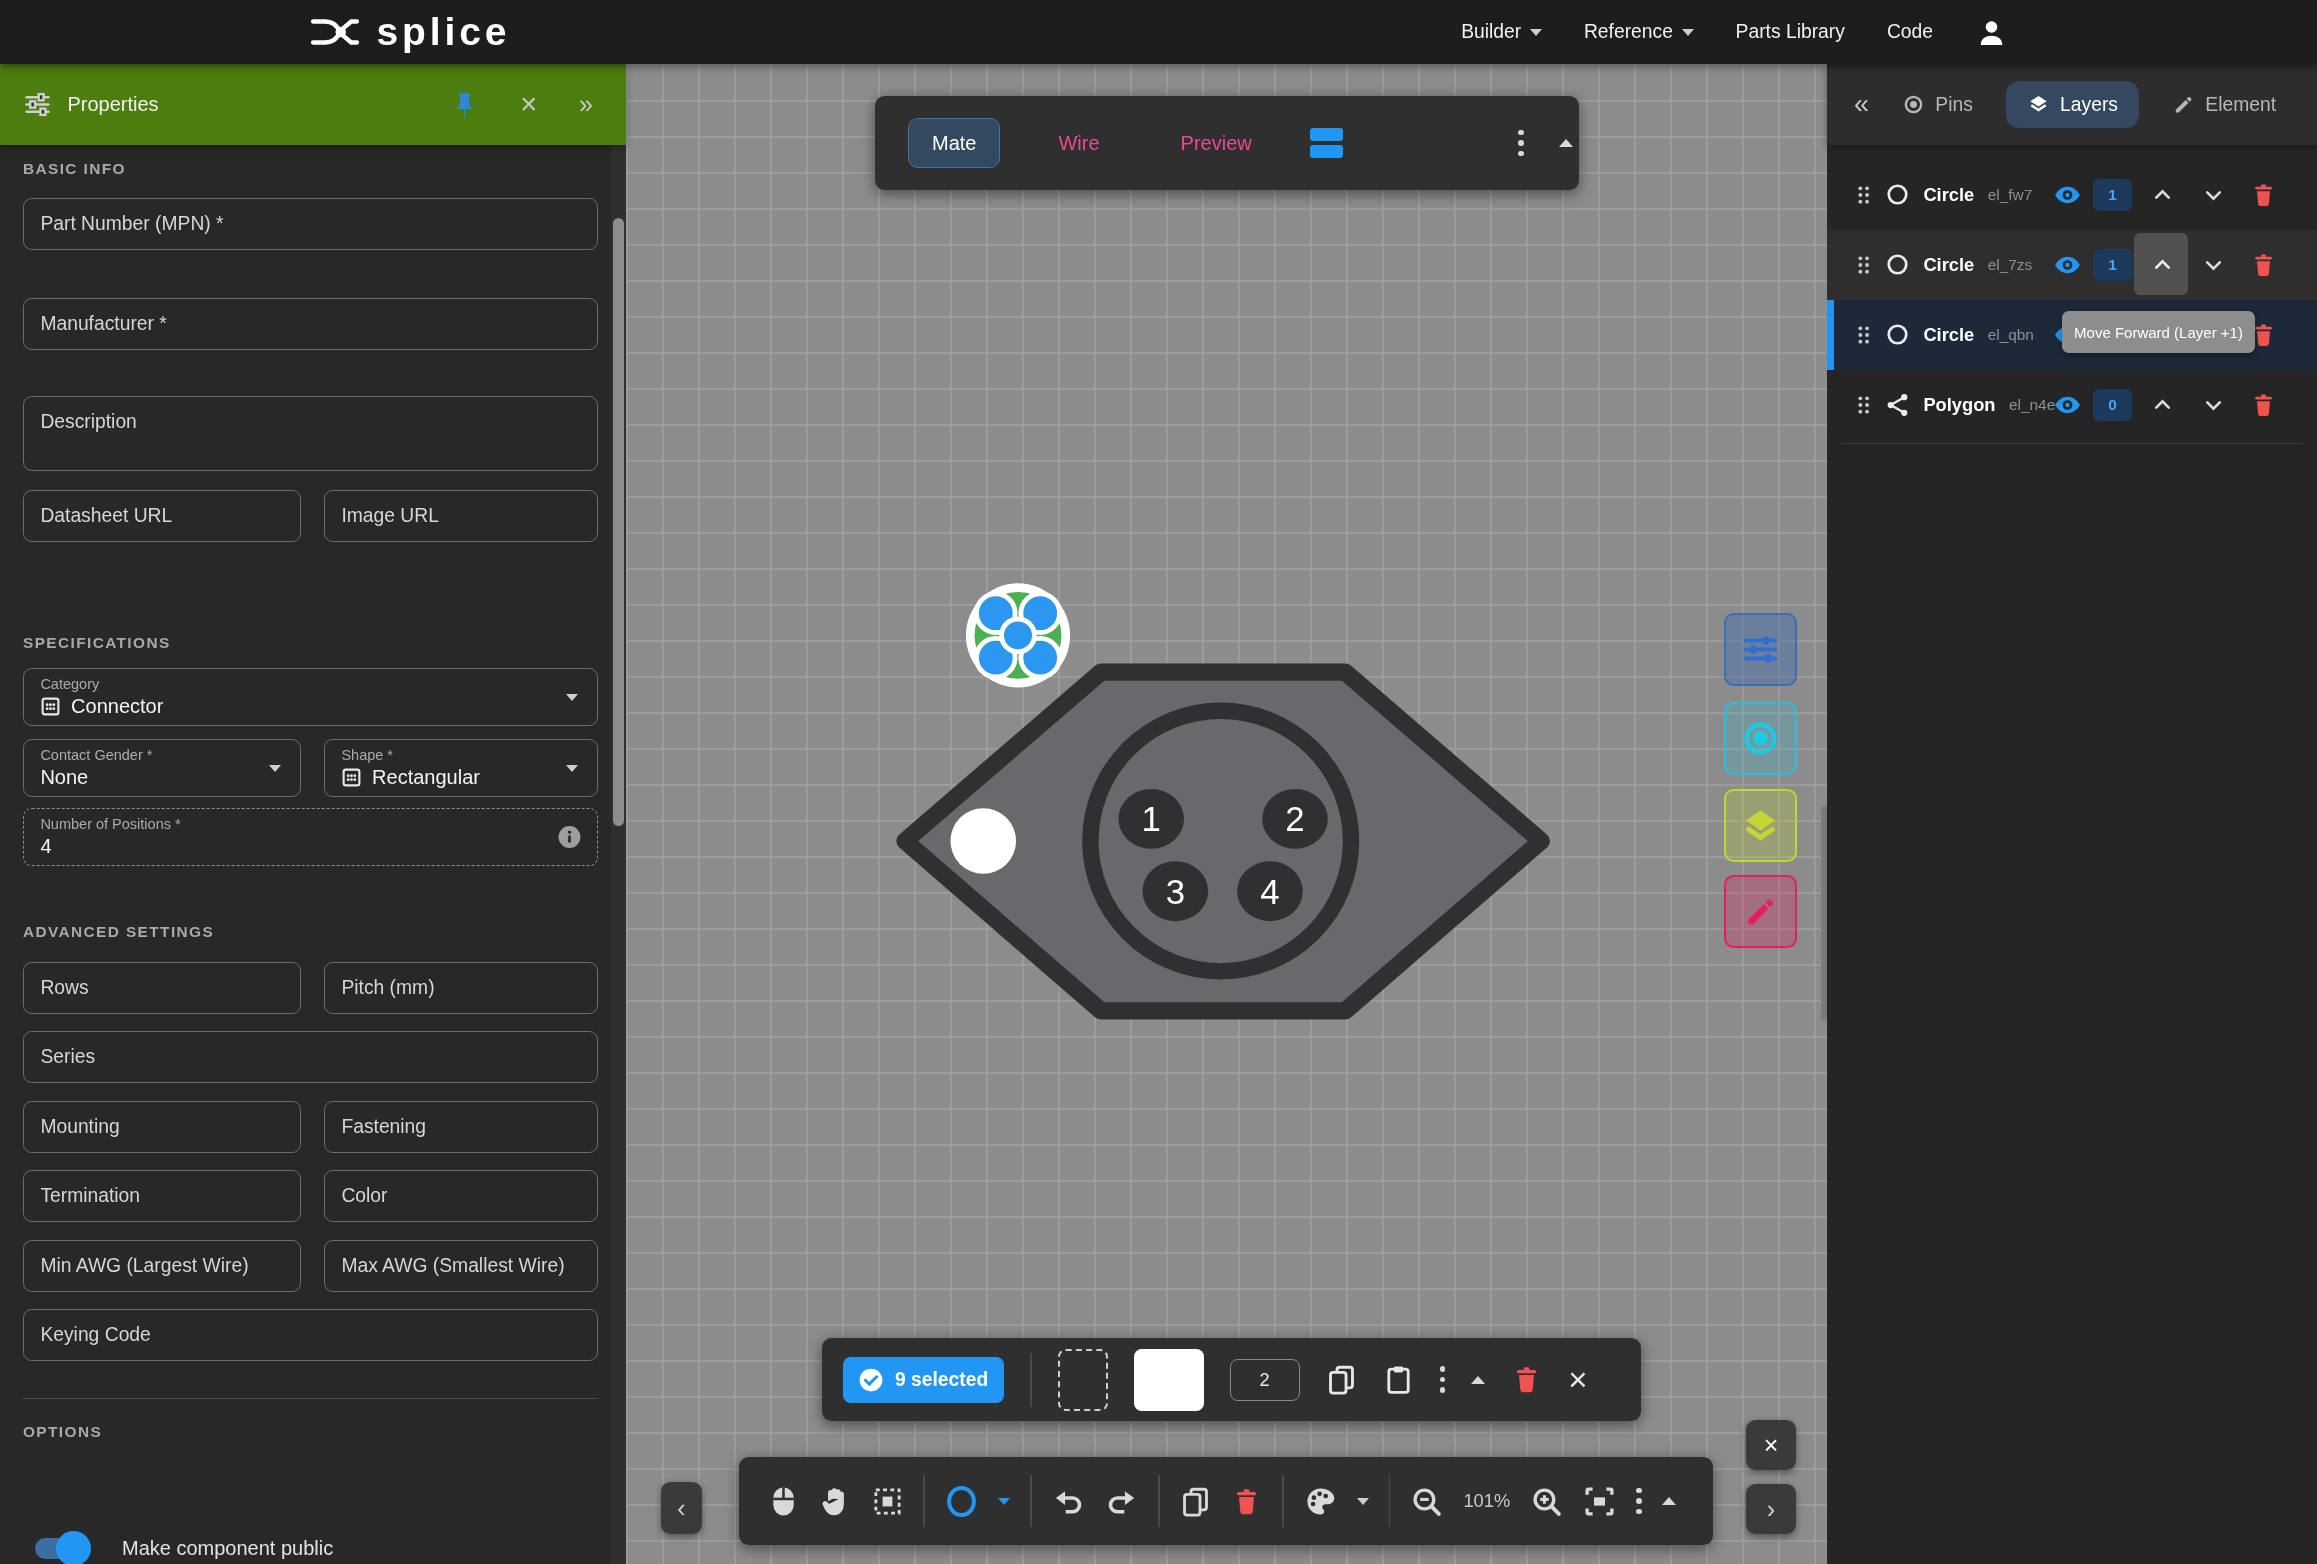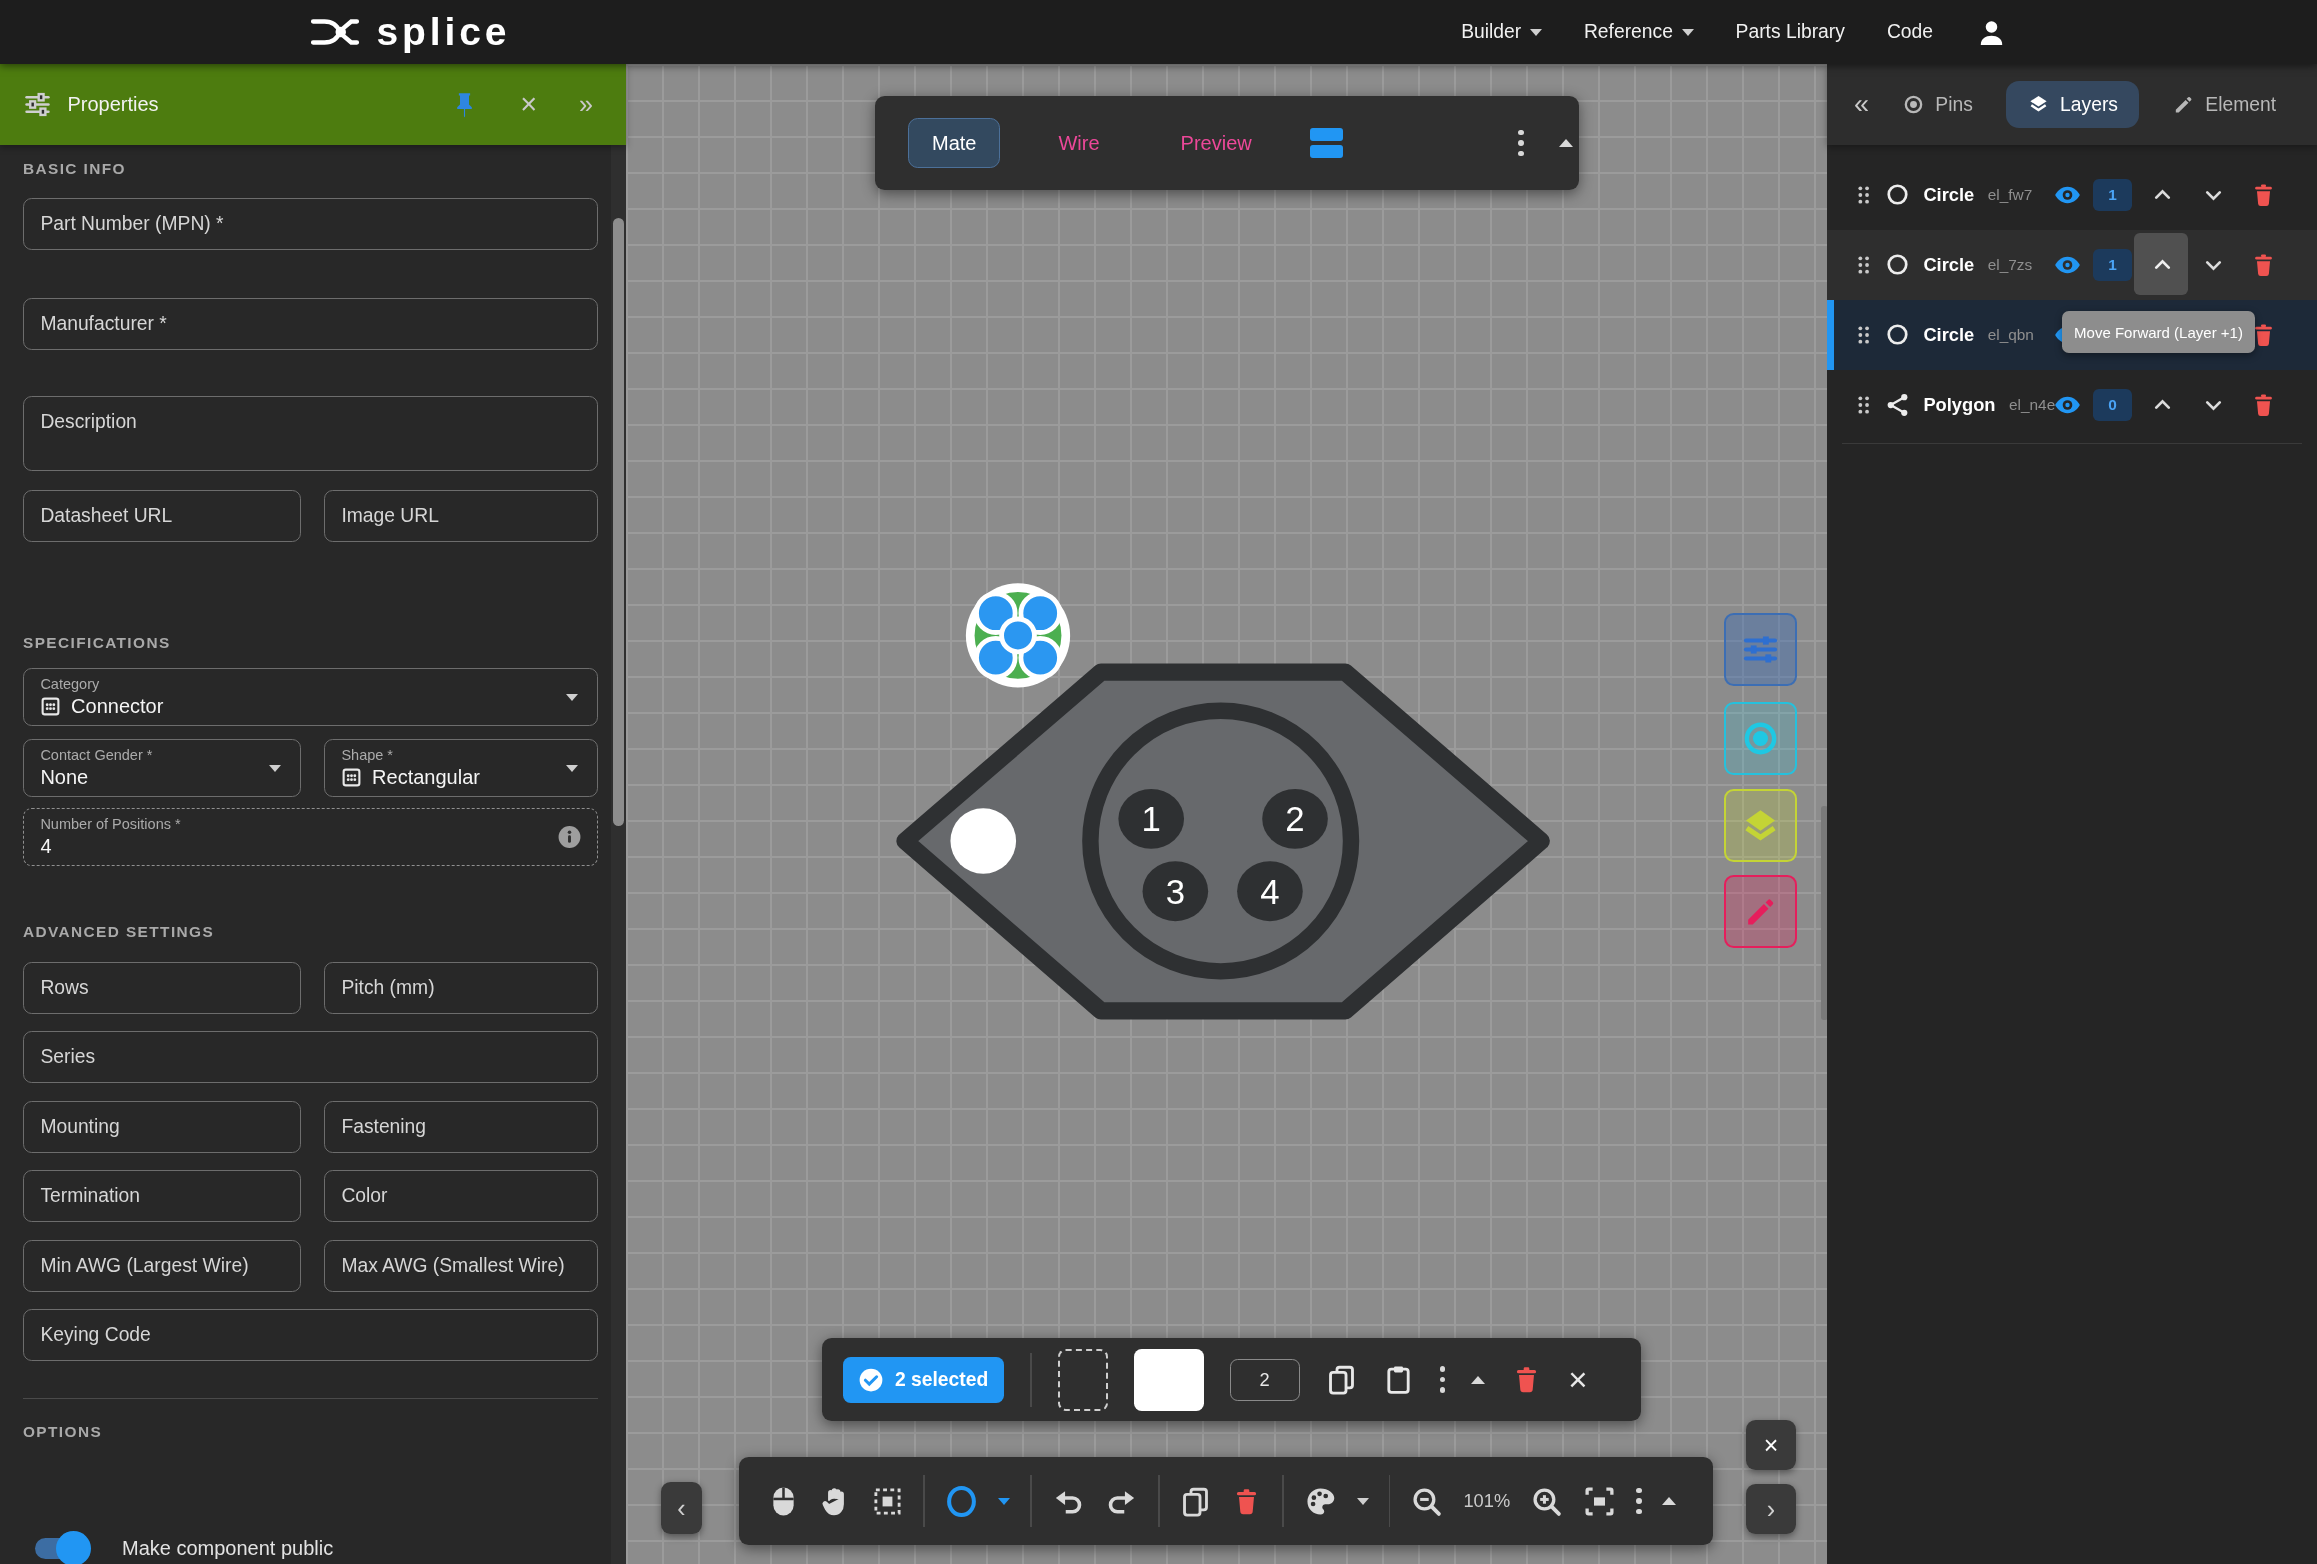--- a/index.html
+++ b/index.html
@@ -383,21 +383,21 @@
       </div>
     <span class="caret-up"></span>
   </div>
 
   <div class="toolbar sel-bar">
     <div class="sel-pill">
       <svg width="26" height="26" viewBox="0 0 24 24">
         <circle cx="12" cy="12" r="10.5" fill="#fff"></circle>
         <path d="M6.8 12.2 L10.4 15.8 L17.2 9" fill="none" stroke="#2196f3" stroke-width="2.8" stroke-linecap="round"></path>
       </svg>
-      <span>2 selected</span>
+      <span>9 selected</span>
     </div>
     <div class="tb-divider" style="height:54px;"></div>
     <div class="swatch-dash"></div>
     <div class="swatch-white"></div>
     <input class="num-input" value="2" style="">
     <svg width="31" height="31" viewBox="0 0 24 24">
       <rect x="8.5" y="2.5" width="12" height="16" rx="2" fill="none" stroke="#e8e8e8" stroke-width="2.2"></rect>
       <rect x="3.5" y="6.5" width="12" height="16" rx="2" fill="#2f2f2f" stroke="#e8e8e8" stroke-width="2.2"></rect>
     </svg>
     <svg width="31" height="31" viewBox="0 0 24 24">

